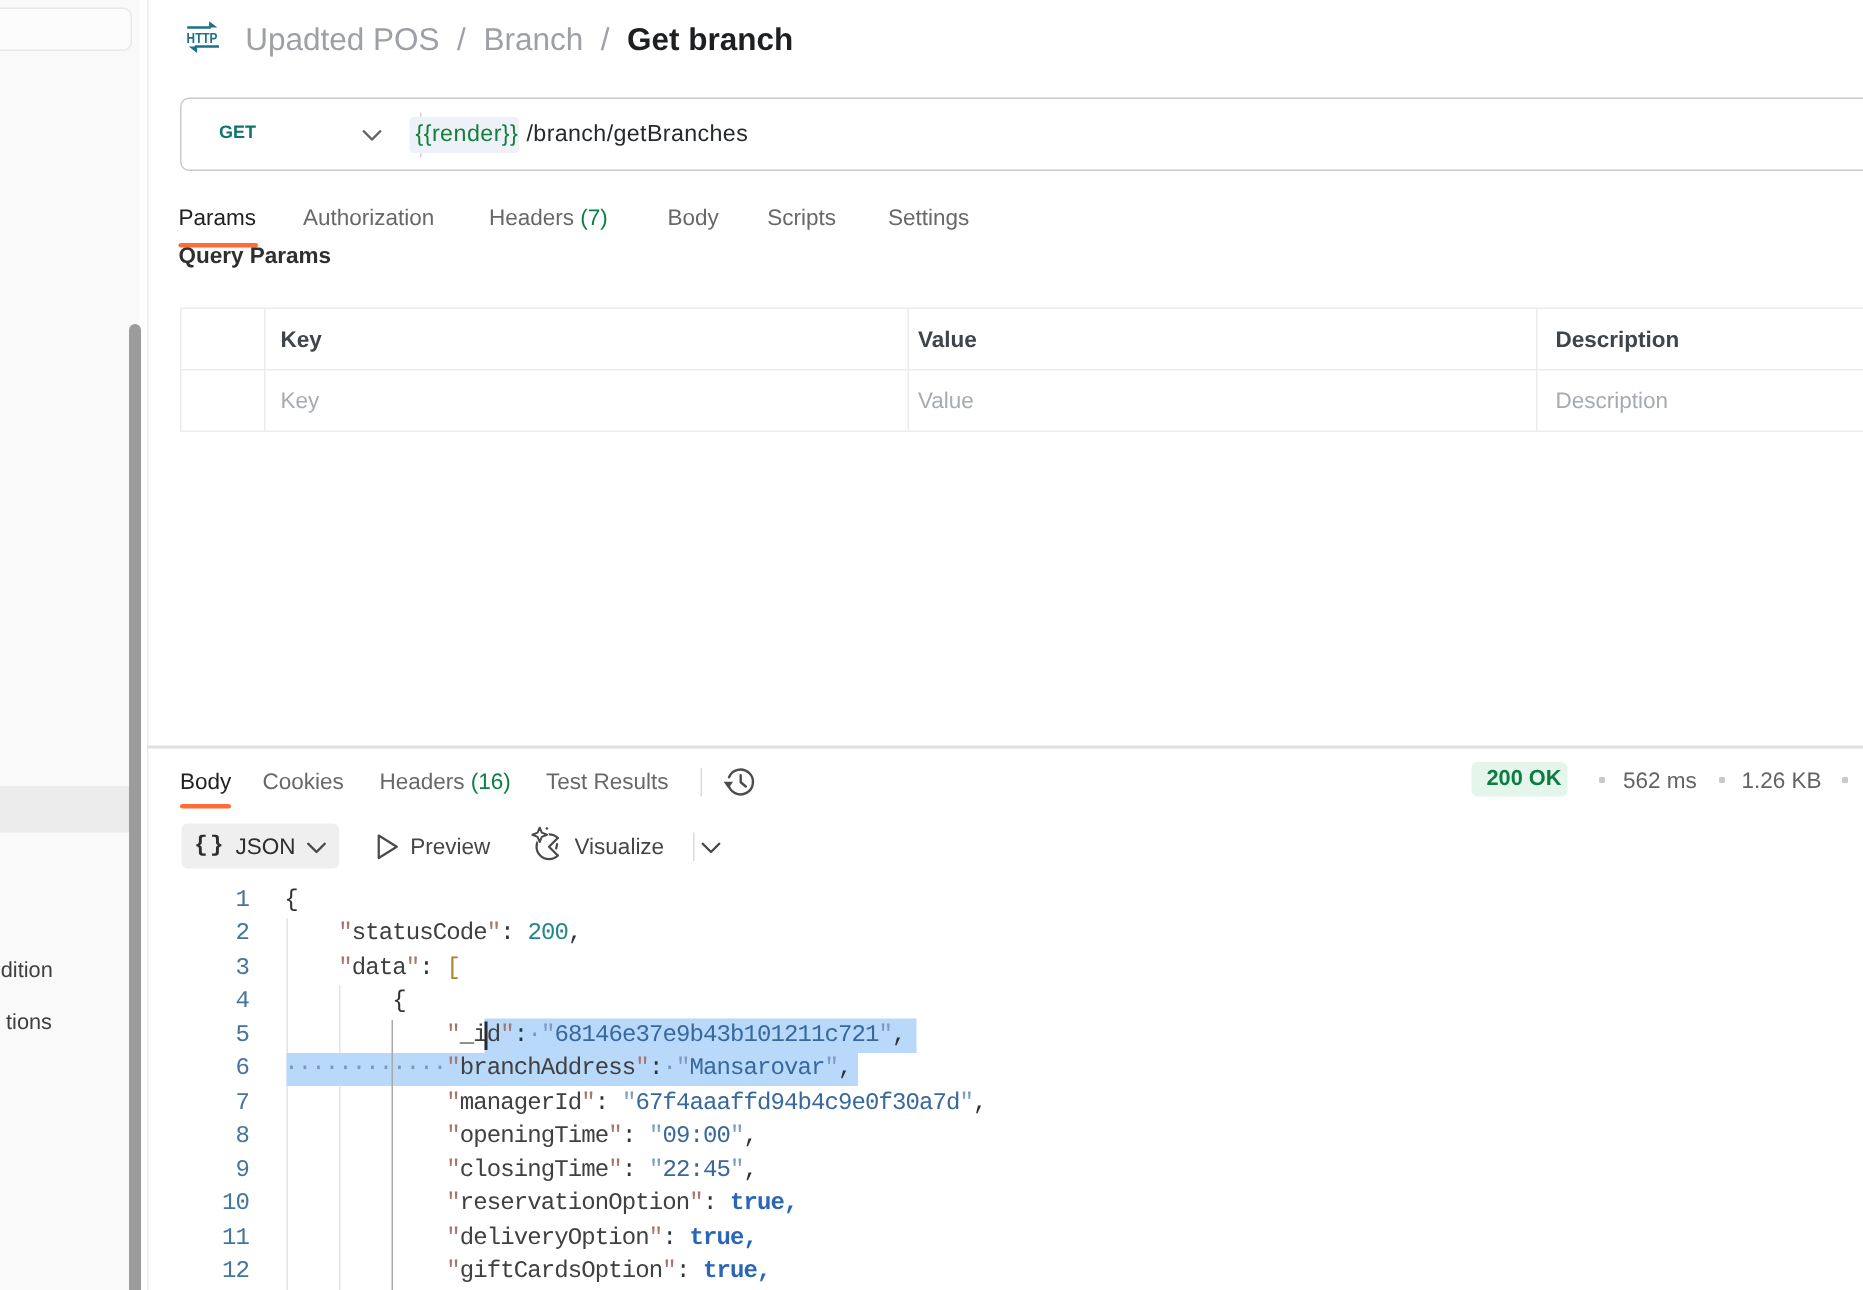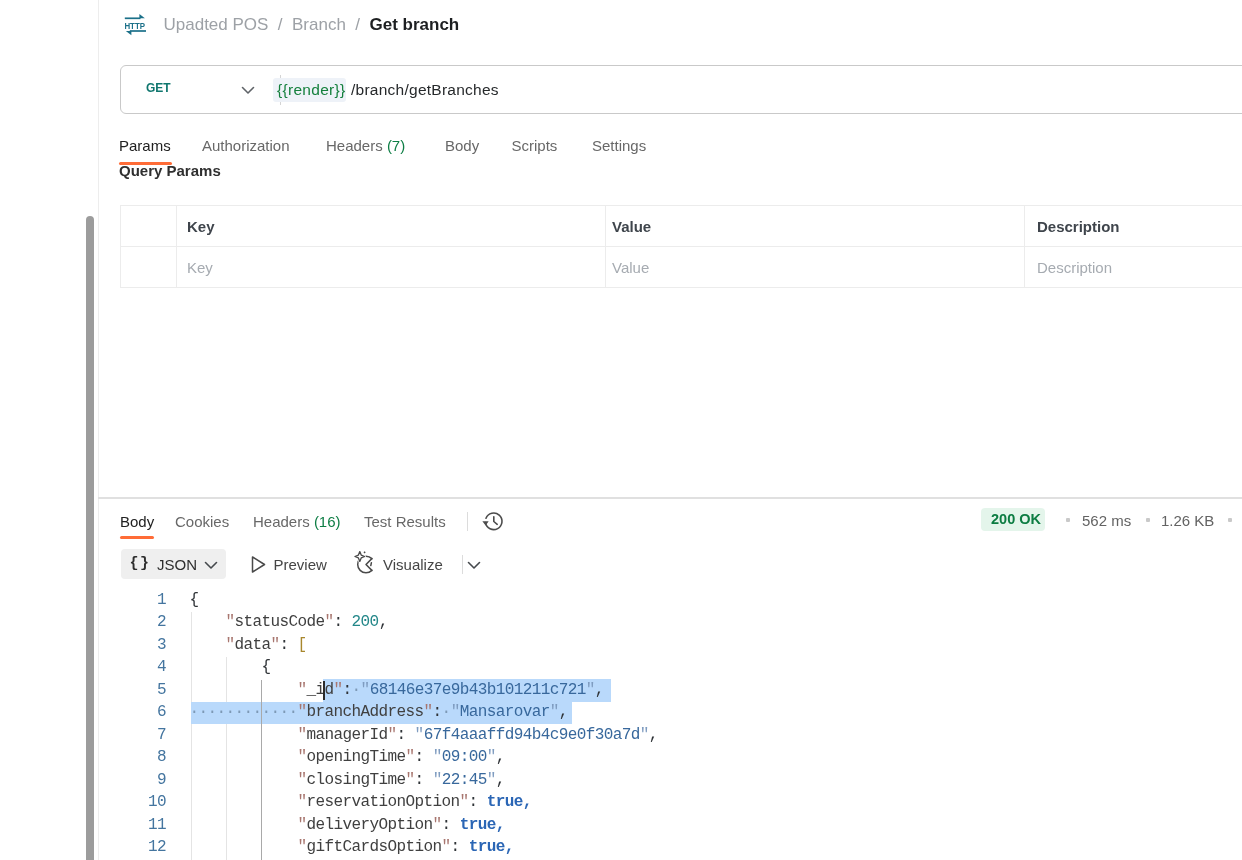--- a/index.html
+++ b/index.html
@@ -9,21 +9,21 @@
 .abs { position:absolute; }
 .txt { position:absolute; white-space:nowrap; }
 
 #sidebar { left:0; top:0; width:93px; height:860px; background:#f9f9f9; }
 #sbox { position:absolute; left:-10px; top:5px; width:98px; height:29px; background:#fcfcfc; border:1px solid #e8e8e8; border-radius:6px; }
 #hl { position:absolute; left:0; top:524px; width:93px; height:31px; background:#ececec; }
 .sbtxt { position:absolute; white-space:nowrap; font-size:14.5px; color:#3f3f3f; }
 #thumb { position:absolute; left:85.5px; top:216px; width:8px; height:644px; background:#9c9c9c; border-radius:4px 4px 0 0; }
 #vline { position:absolute; left:98.4px; top:0; width:1px; height:860px; background:#ededed; }
 
-.bc { font-size:17px; color:#9da1a6; }
+.bc { font-size:21px; color:#9da1a6; }
 .bcb { color:#1d1f21; font-weight:600; }
 
 #urlbar { left:119.5px; top:64.5px; width:1135px; height:49.5px; border:1px solid #c9c9c9; border-radius:6px; background:#fff; }
 
 .tab { font-size:15px; color:#686868; }
 .tabon { color:#212121; }
 .grn { color:#0e7e45; }
 .orange-line { position:absolute; height:3px; background:#ff6c37; border-radius:1.5px; }
 
 .thead { font-size:15px; font-weight:700; color:#3f454c; }
@@ -40,20 +40,26 @@
 .bo { color:#2b66b5; font-weight:700; }
 .brk { color:#a8872d; }
 .wdot { color:#7d99b5; }
 .guide { position:absolute; width:1px; background:#e4e4e4; z-index:1; }
 .sel { position:absolute; background:#b9d9fb; z-index:2; height:22.45px; }
 </style>
 </head>
 <body>
 <div id="page">
 
+  <div id="sidebar" class="abs">
+    <div id="sbox"></div>
+    <div id="hl"></div>
+    <div class="sbtxt" style="left:0.5px; top:639px;">dition</div>
+    <div class="sbtxt" style="left:4px; top:674px;">tions</div>
+  </div>
   <div id="thumb"></div>
   <div id="vline"></div>
 
   <svg class="abs" style="left:123px; top:13px;" width="25" height="24" viewBox="0 0 25 24">
     <g stroke="#1b7089" fill="none" stroke-width="1.7">
       <path d="M1.8 5.3 H17.5"></path>
       <path d="M23 18 H6.8"></path>
     </g>
     <path d="M16.4 5.3 L16.4 1.1 L21.9 5.3 Z" fill="#1b7089"></path>
     <path d="M8.4 18 L8.4 22.3 L2.8 18 Z" fill="#1b7089"></path>

